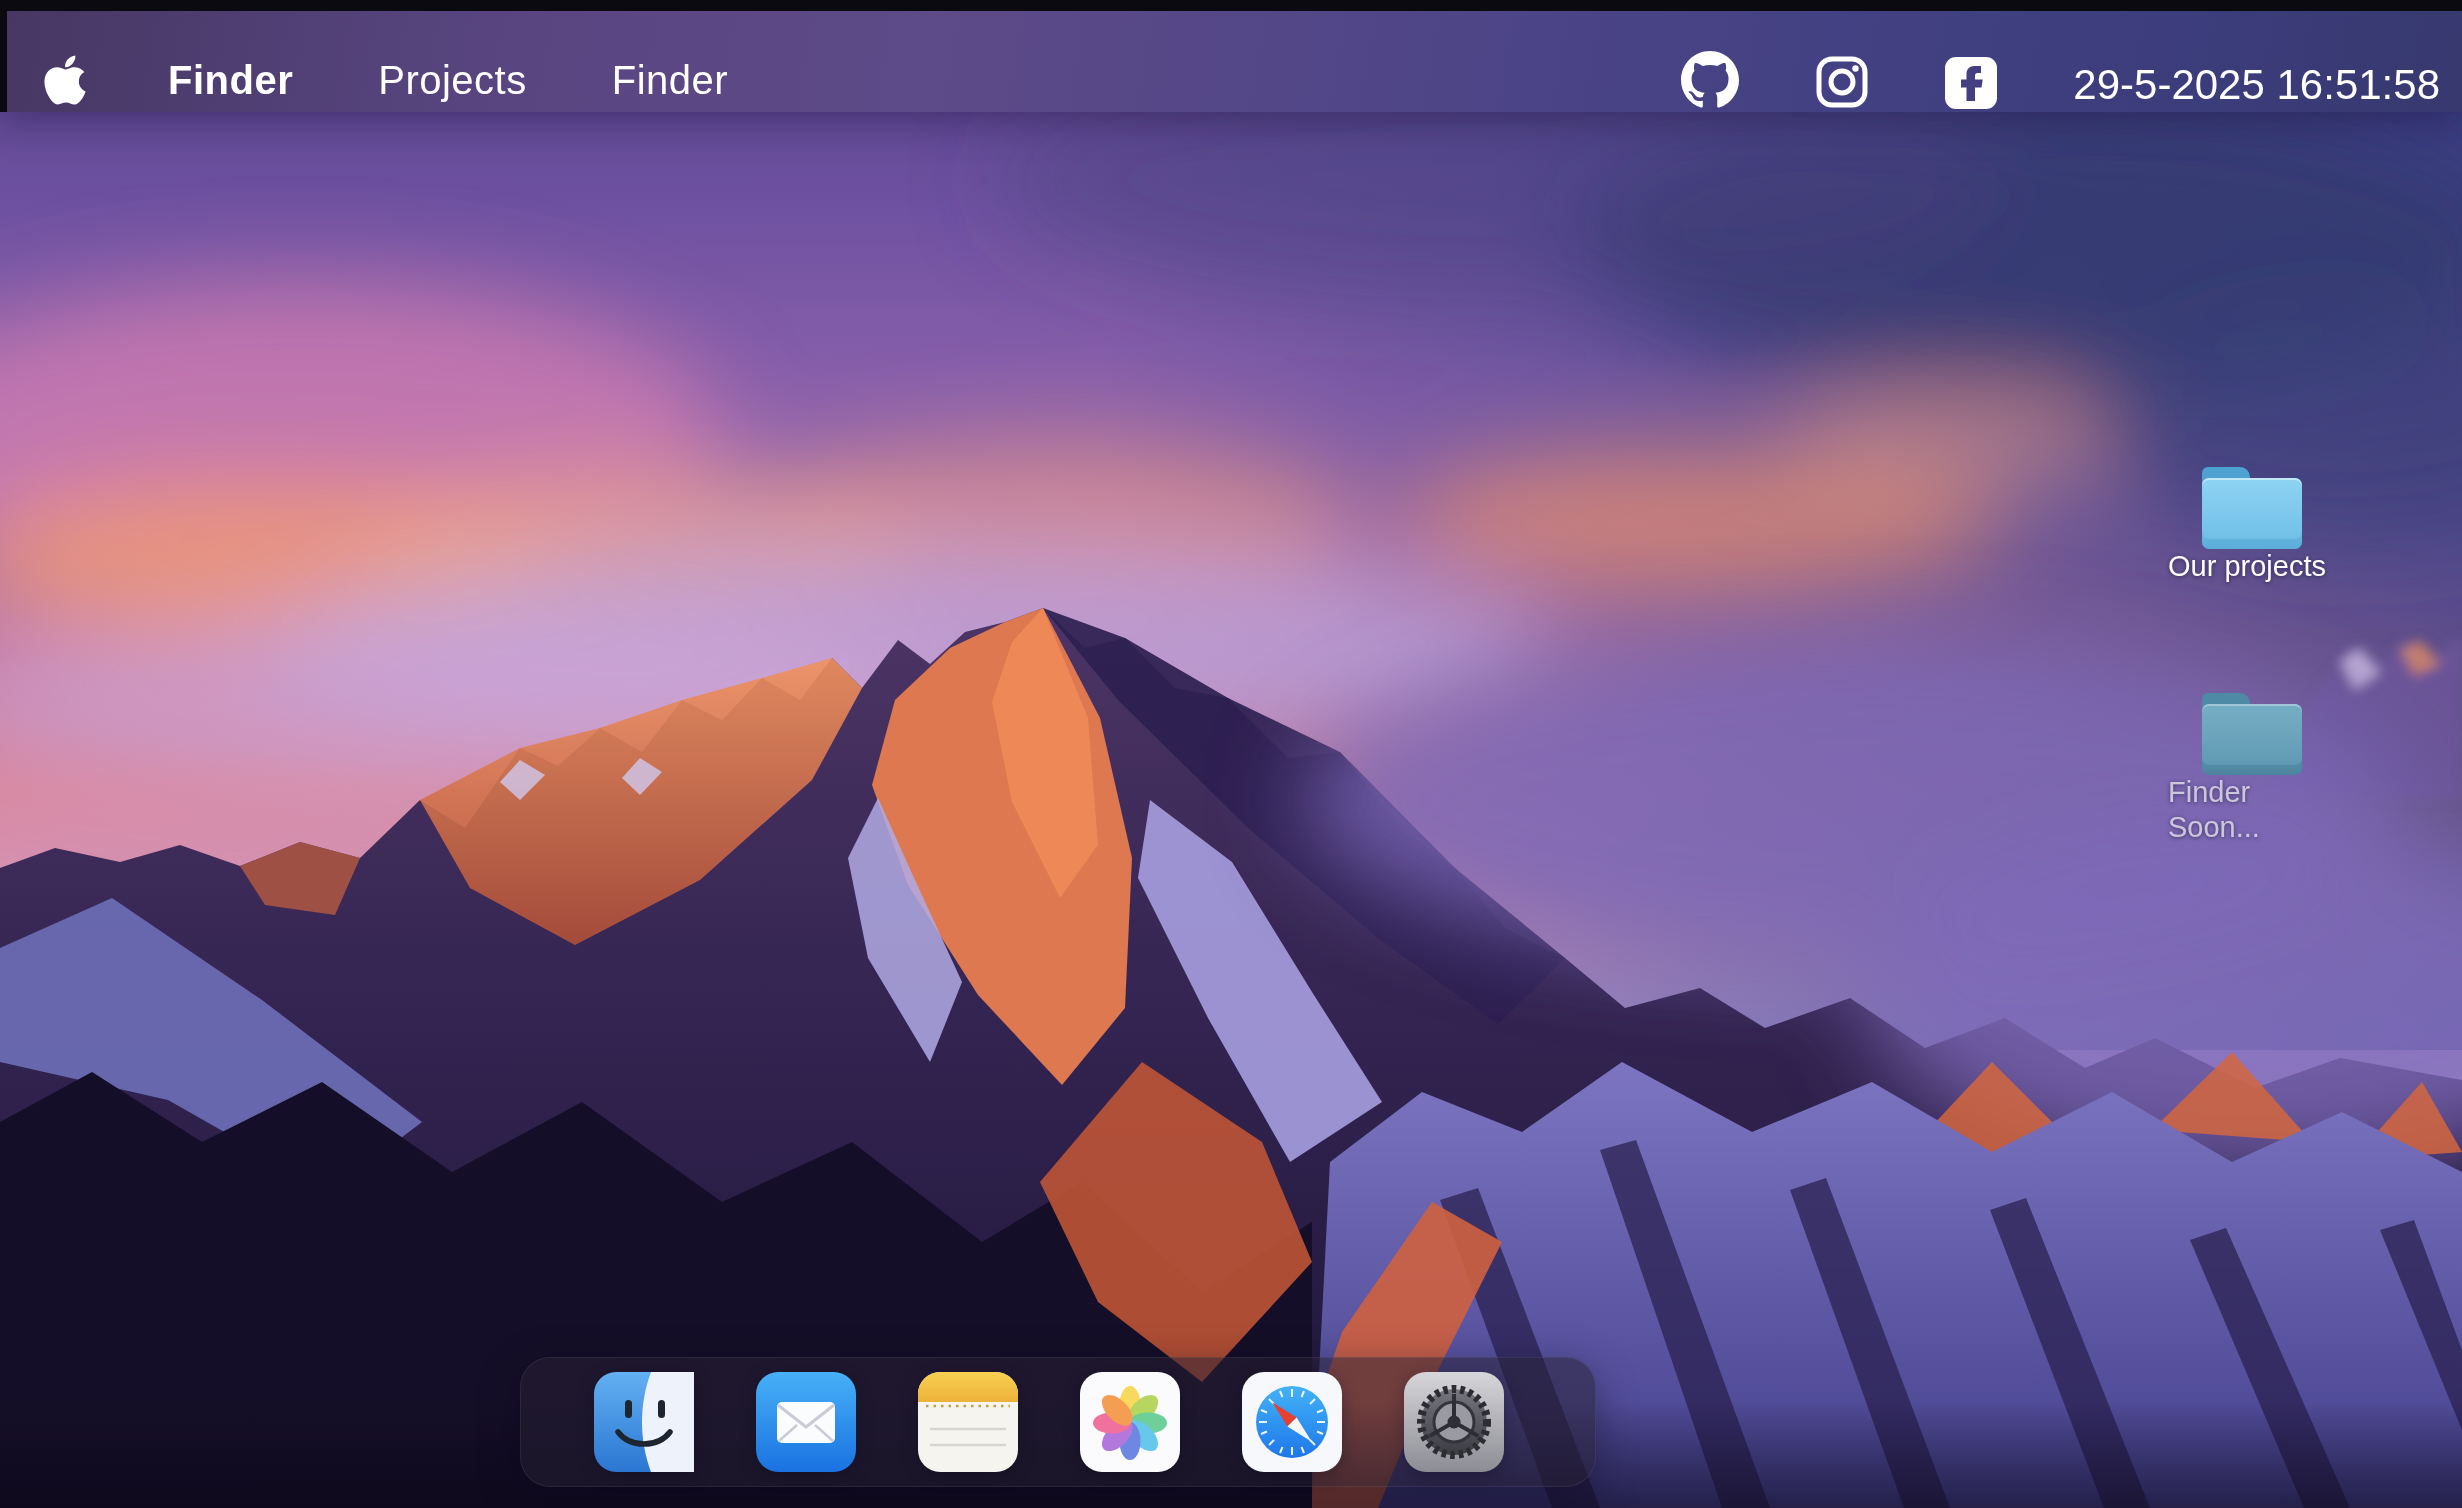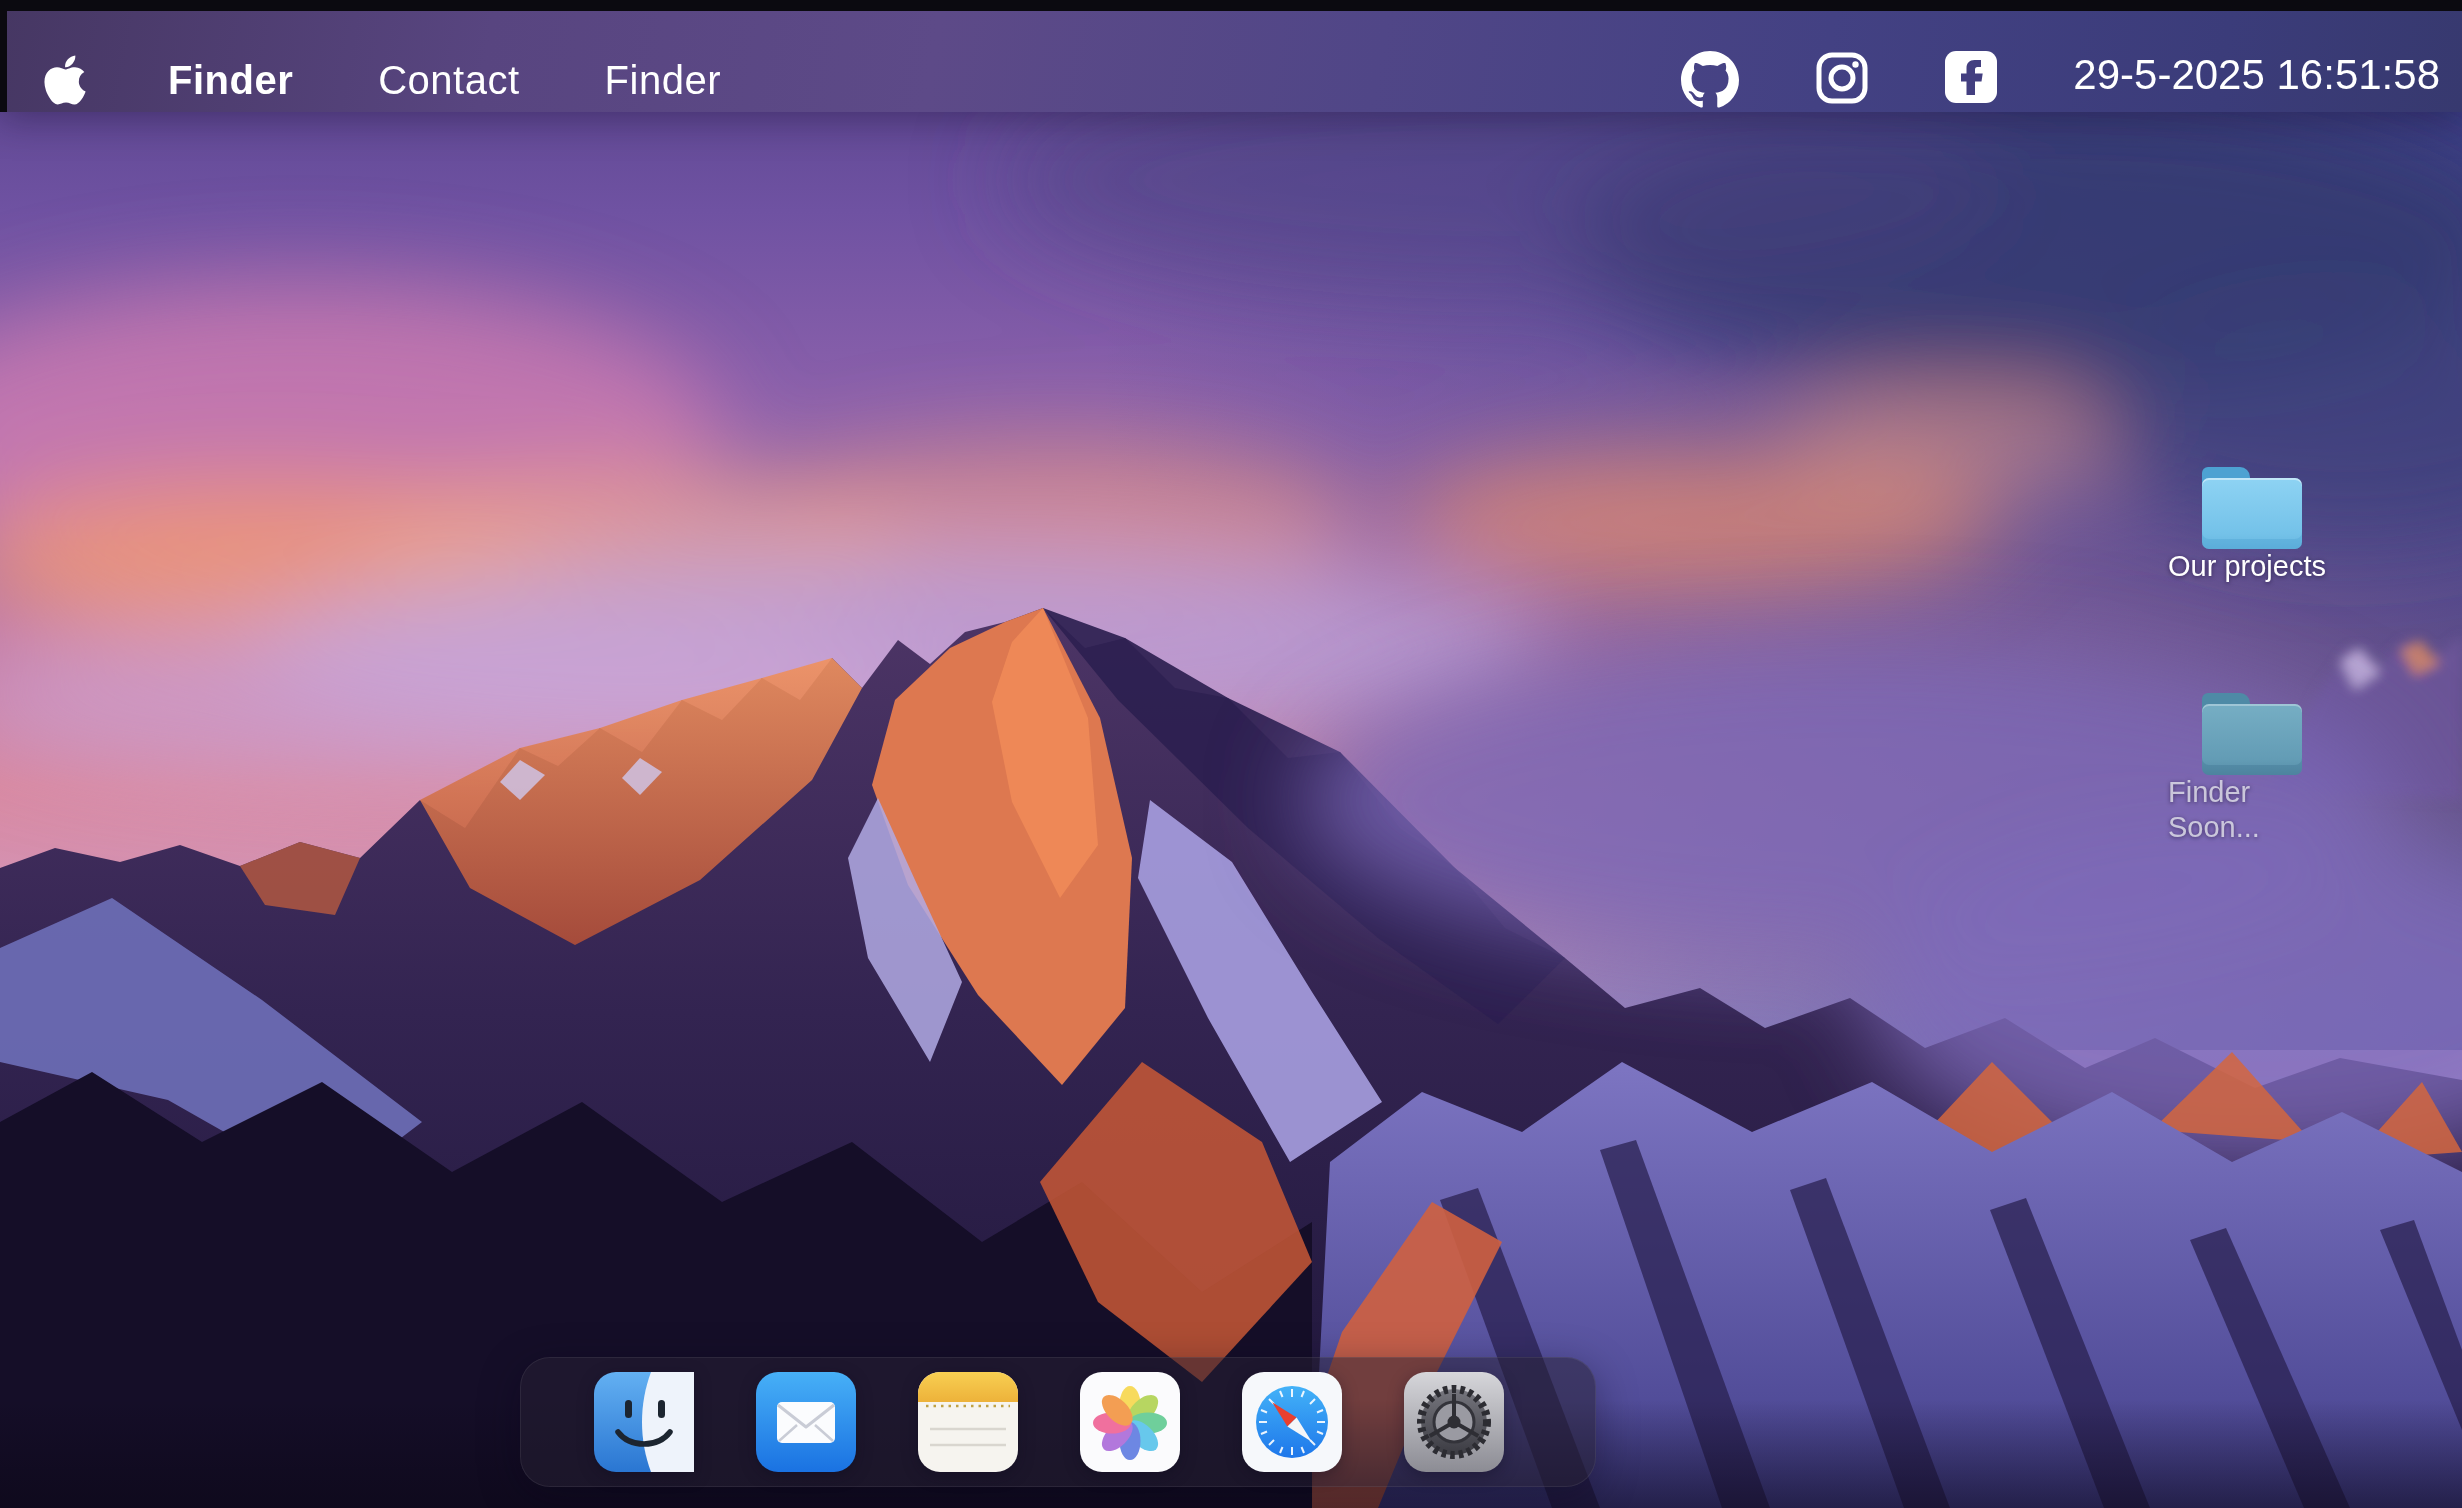--- a/index.html
+++ b/index.html
@@ -18,21 +18,21 @@
   .menu-bar::before{content:'';position:absolute;top:0;left:0;right:0;height:11px;background:#0b0a10;}
   .menu-bar::after{content:'';position:absolute;top:0;left:0;width:7px;height:100%;background:#0b0a10;}
   .bar-inner{
     position:absolute;left:0;right:0;top:50px;height:60px;
     display:flex;align-items:center;color:#fff;
   }
   .apple{margin-left:42px;width:46px;height:56px;display:flex;align-items:center;}
   .menu-items{display:flex;align-items:center;margin-left:80px;gap:85px;}
   .menu-item{font-size:40px;color:#fff;cursor:default;letter-spacing:.5px;}
   .menu-item.active{font-weight:bold;}
-  .bar-right{margin-left:auto;display:flex;align-items:flex-start;gap:76px;margin-right:22px;}
+  .bar-right{margin-left:auto;display:flex;align-items:flex-end;gap:76px;margin-right:22px;}
   .social{display:flex;align-items:center;}
   .clock{font-size:42px;color:#fff;white-space:nowrap;}
   
   .folder-item{position:absolute;width:170px;cursor:default;z-index:20;}
   .folder-icon{position:relative;width:100px;height:82px;margin-left:34px;}
   .folder-icon .tab{position:absolute;top:0;left:0;width:48px;height:20px;border-radius:6px 10px 0 0;background:#4da2d2;}
   .folder-icon .fbody{position:absolute;top:11px;left:0;width:100px;height:71px;border-radius:7px;
     background:linear-gradient(#8ed3f3,#74c2e9 78%,#66b6e0);
     box-shadow:inset 0 2px 0 rgba(255,255,255,.45), inset 0 -10px 0 rgba(64,150,200,.28);}
   .folder-item.muted .tab{background:#4e8aa6;}
@@ -161,21 +161,21 @@
 
 <header class="menu-bar">
   <div class="bar-inner">
     <span class="apple">
       <svg viewBox="0 0 384 512" width="46" height="56" fill="#ffffff" aria-hidden="true">
         <path d="M318.7 268.7c-.2-36.7 16.4-64.4 50-84.8-18.8-26.9-47.2-41.7-84.7-44.6-35.5-2.7-74.3 20.7-88.5 20.7-15 0-49.4-19.7-76.4-19.7C63.3 141.2 4 184.8 4 273.5q0 39.3 14.4 81.2c12.8 36.7 59 126.7 107.2 125.2 25.2-.6 43-17.9 75.8-17.9 31.8 0 48.3 17.9 76.4 17.9 48.6-.7 90.4-82.5 102.6-119.3-65.2-30.7-61.7-90-61.7-91.9zm-56.6-164.2c27.3-32.4 24.8-61.9 24-72.5-24.1 1.4-52 16.4-67.9 34.9-17.5 19.8-27.8 44.3-25.6 71.9 26.1 2 49.9-11.4 69.5-34.3z"></path>
       </svg>
     </span>
     <nav class="menu-items">
       <span class="menu-item active">Finder</span>
-      <span class="menu-item">Contact</span>
+      <span class="menu-item">Projects</span>
       <span class="menu-item">Finder</span>
     </nav>
     <div class="bar-right">
       <span class="social">
         <svg viewBox="0 0 16 16" width="58" height="58" fill="#ffffff" aria-hidden="true">
           <path d="M8 0C3.58 0 0 3.58 0 8c0 3.54 2.29 6.53 5.47 7.59.4.07.55-.17.55-.38 0-.19-.01-.82-.01-1.49-2.01.37-2.53-.49-2.69-.94-.09-.23-.48-.94-.82-1.13-.28-.15-.68-.52-.01-.53.63-.01 1.08.58 1.23.82.72 1.21 1.87.87 2.33.66.07-.52.28-.87.51-1.07-1.78-.2-3.64-.89-3.64-3.95 0-.87.31-1.59.82-2.15-.08-.2-.36-1.02.08-2.12 0 0 .67-.21 2.2.82.64-.18 1.32-.27 2-.27s1.36.09 2 .27c1.53-1.04 2.2-.82 2.2-.82.44 1.1.16 1.92.08 2.12.51.56.82 1.27.82 2.15 0 3.07-1.87 3.75-3.65 3.95.29.25.54.73.54 1.48 0 1.07-.01 1.93-.01 2.2 0 .21.15.46.55.38A8.01 8.01 0 0 0 16 8c0-4.42-3.58-8-8-8z"></path>
         </svg>
       </span>
       <span class="social">
         <svg viewBox="0 0 54 54" width="54" height="54" fill="none" stroke="#ffffff" aria-hidden="true">

